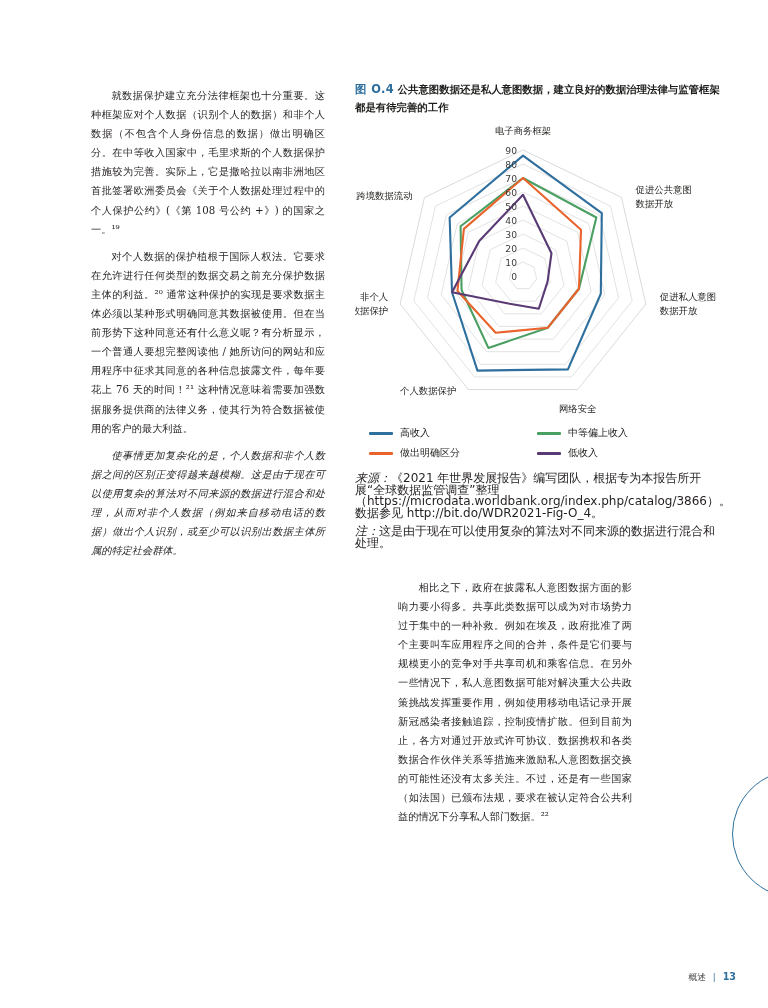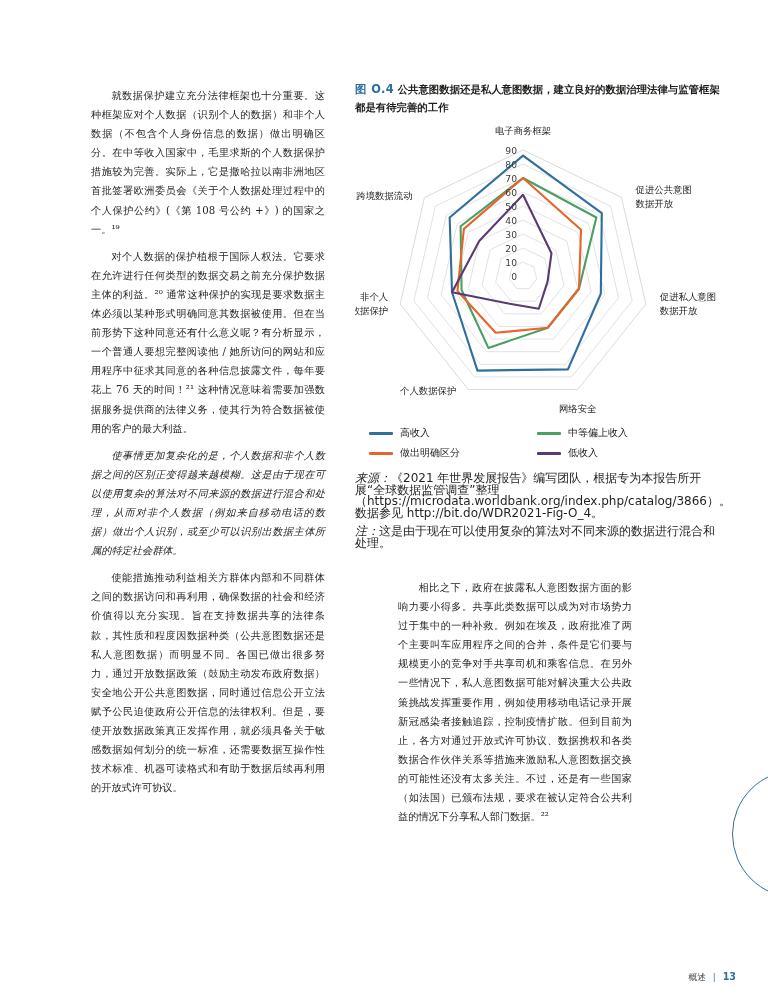--- a/index.html
+++ b/index.html
@@ -72,21 +72,20 @@
 </style>
 </head>
 <body>
 
 <div class="page">
 
   <div class="col col-left">
     <p>就数据保护建立充分法律框架也十分重要。这种框架应对个人数据（识别个人的数据）和非个人数据（不包含个人身份信息的数据）做出明确区分。在中等收入国家中，毛里求斯的个人数据保护措施较为完善。实际上，它是撒哈拉以南非洲地区首批签署欧洲委员会《关于个人数据处理过程中的个人保护公约》(《第 108 号公约 +》) 的国家之一。¹⁹</p>
     <p>对个人数据的保护植根于国际人权法。它要求在允许进行任何类型的数据交易之前充分保护数据主体的利益。²⁰ 通常这种保护的实现是要求数据主体必须以某种形式明确同意其数据被使用。但在当前形势下这种同意还有什么意义呢？有分析显示，一个普通人要想完整阅读他 / 她所访问的网站和应用程序中征求其同意的各种信息披露文件，每年要花上 76 天的时间！²¹ 这种情况意味着需要加强数据服务提供商的法律义务，使其行为符合数据被使用的客户的最大利益。</p>
     <p class="it">使事情更加复杂化的是，个人数据和非个人数据之间的区别正变得越来越模糊。这是由于现在可以使用复杂的算法对不同来源的数据进行混合和处理，从而对非个人数据（例如来自移动电话的数据）做出个人识别，或至少可以识别出数据主体所属的特定社会群体。</p>
-    <p>使能措施推动利益相关方群体内部和不同群体之间的数据访问和再利用，确保数据的社会和经济价值得以充分实现。旨在支持数据共享的法律条款，其性质和程度因数据种类（公共意图数据还是私人意图数据）而明显不同。各国已做出很多努力，通过开放数据政策（鼓励主动发布政府数据）安全地公开公共意图数据，同时通过信息公开立法赋予公民迫使政府公开信息的法律权利。但是，要使开放数据政策真正发挥作用，就必须具备关于敏感数据如何划分的统一标准，还需要数据互操作性技术标准、机器可读格式和有助于数据后续再利用的开放式许可协议。</p>
   </div>
 
   <div class="figure">
     <div class="fig-title">
       <span class="tag">图 O.4</span>
       <span>公共意图数据还是私人意图数据，建立良好的数据治理法律与监管框架都是有待完善的工作</span>
     </div>
 
     <div class="chart-wrap">
       <svg width="368" height="300" viewBox="0 0 368 300">

